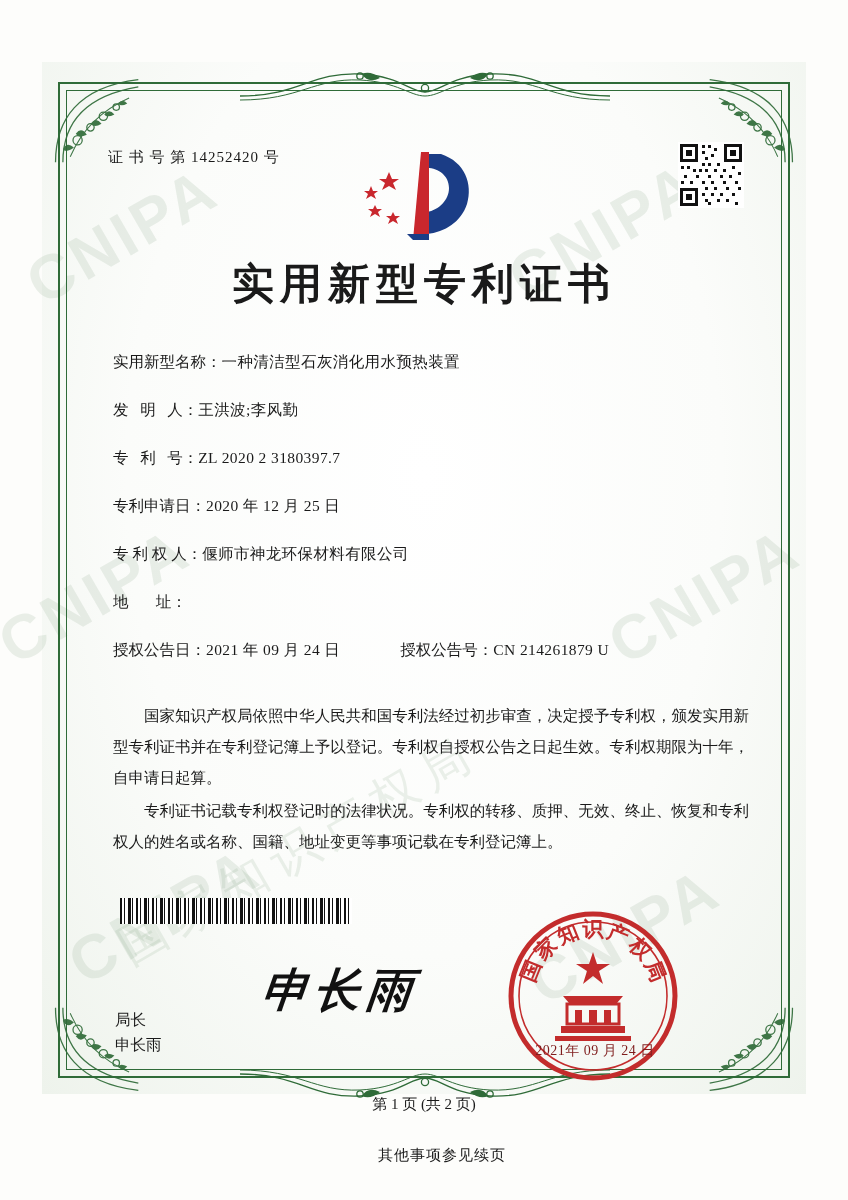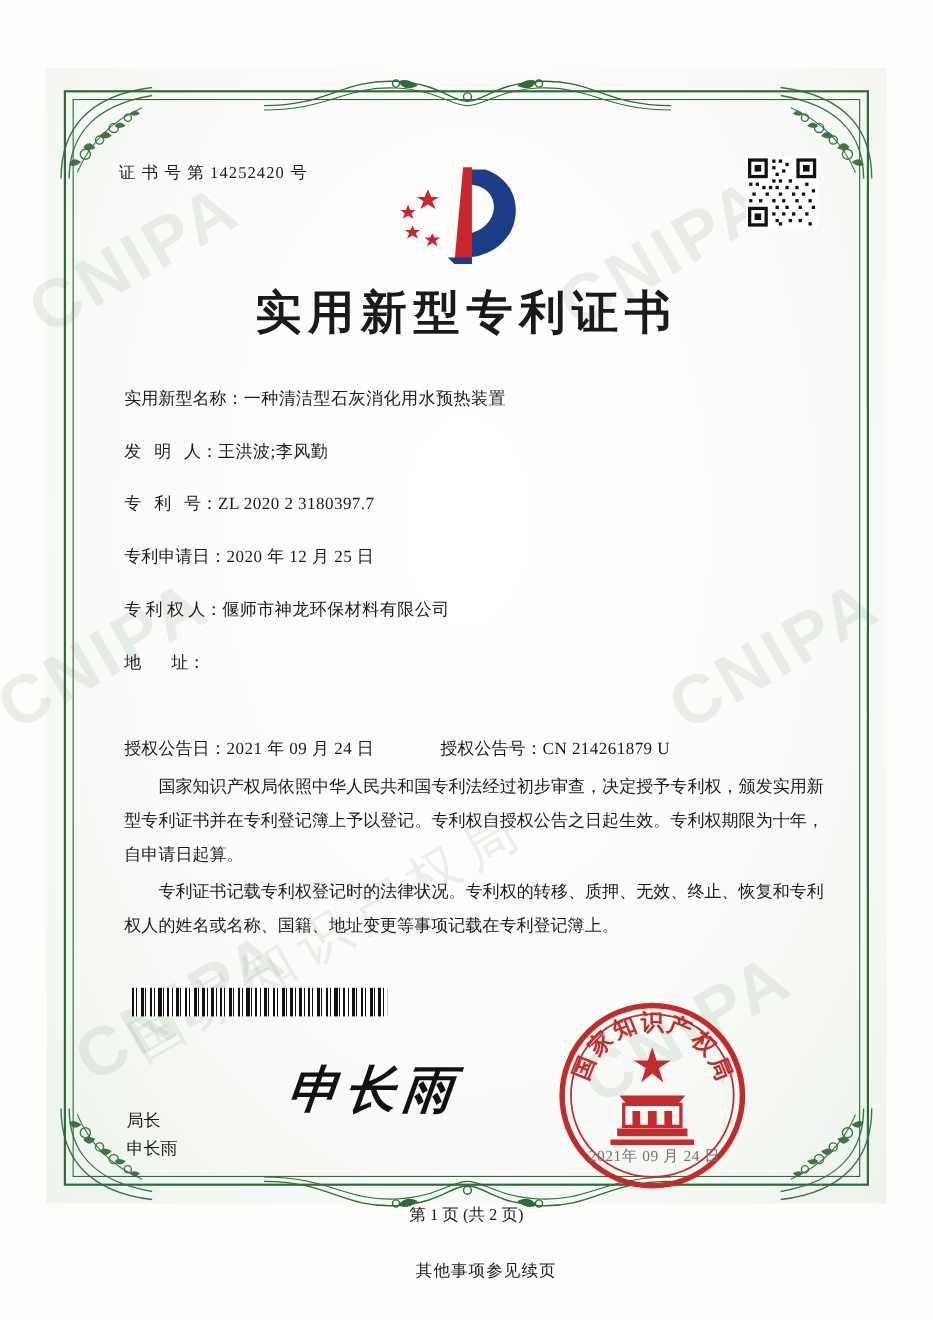--- a/index.html
+++ b/index.html
@@ -165,21 +165,20 @@
     white-space: pre;
     flex: 0 0 auto;
   }
   .row .val {
     margin-left: 0;
     letter-spacing: .4px;
   }
   .row.split .lbl2 {
     margin-left: 60px;
     white-space: pre;
-    margin-top: 30px;
   }
 
   
   .paras {
     position: absolute;
     left: 113px;
     top: 700px;
     width: 636px;
     font-size: 15.5px;
     line-height: 31px;
@@ -231,21 +230,21 @@
     top: 908px;
     width: 176px;
     height: 176px;
   }
   .seal-date {
     position: absolute;
     left: 515px;
     top: 1042px;
     width: 160px;
     text-align: center;
-    color: #737373;
+    color: #7f1d1d;
     font-size: 14px;
     letter-spacing: .5px;
   }
 
   
   .page-num {
     position: absolute;
     left: 0; right: 0;
     top: 1095px;
     text-align: center;

